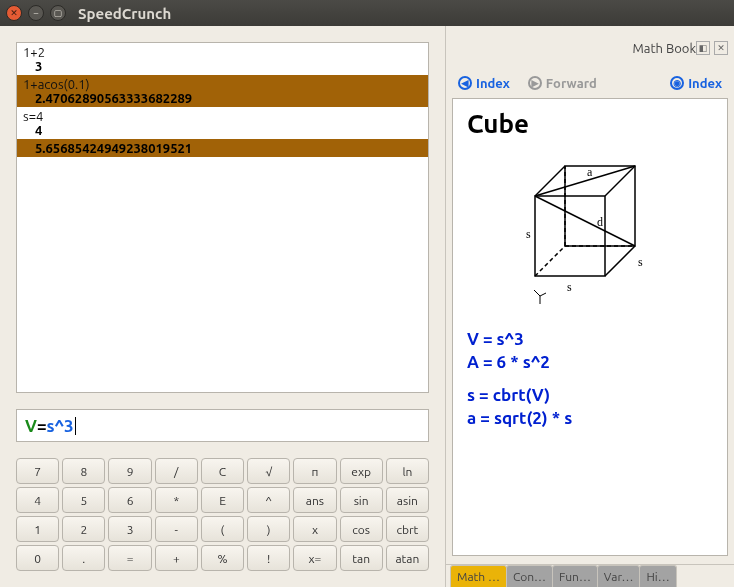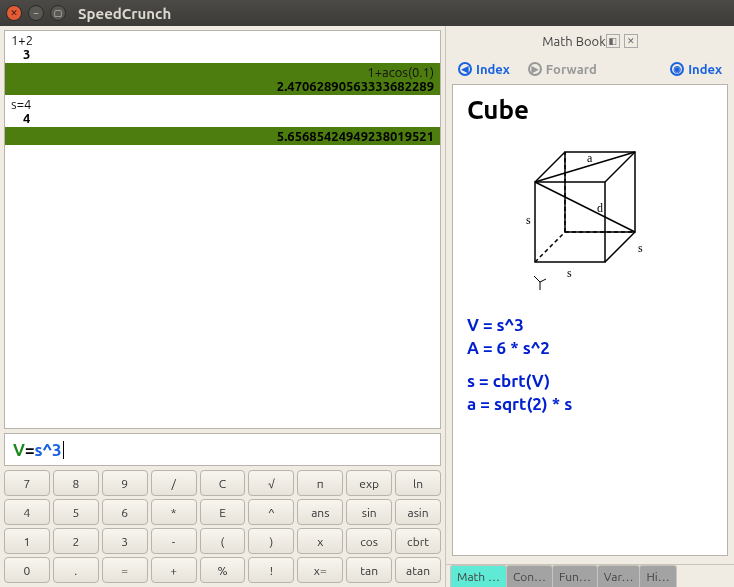--- a/index.html
+++ b/index.html
@@ -30,31 +30,31 @@
 .title { color: #ddd9d1; font-weight: bold; font-size: 15px; margin-left: 6px; }
 .app {
   display: flex;
   height: 561px;
   background: #f0ece4;
 }
 .left {
   width: 445px;
   display: flex;
   flex-direction: column;
-  padding: 4px;
-  gap: 4px;
+  padding: 16px;
+  gap: 16px;
 }
 .history {
   flex: 1;
   background: #fff;
   border: 1px solid #b8b4ac;
   overflow-y: auto;
 }
 .hist-row { padding: 2px 6px; background: #fff; font-size: 13px; }
-.hist-row.alt { background: #4d7c0f; text-align: right; }
+.hist-row.alt { background: #a16207; }
 .hist-expr { color: #111; }
 .hist-res { font-weight: bold; color: #000; padding-left: 12px; }
 .input-wrap {
   border: 1px solid #b8b4ac;
   background: #fff;
   padding: 6px 8px;
   font-size: 17px;
   font-weight: bold;
   display: flex;
   align-items: center;
@@ -80,23 +80,23 @@
   cursor: pointer;
 }
 .right {
   flex: 1;
   display: flex;
   flex-direction: column;
   border-left: 1px solid #c8c4bc;
 }
 .dock-header {
   display: flex;
-  justify-content: center;
+  justify-content: flex-end;
   align-items: center;
-  padding: 8px 6px;
+  padding: 15px 6px;
   font-size: 13px;
   color: #444;
 }
 .dock-icons { display: flex; gap: 4px; }
 .dock-icon {
   width: 14px; height: 14px;
   border: 1px solid #aaa;
   font-size: 9px;
   display: flex; align-items: center; justify-content: center;
   color: #666;
@@ -131,21 +131,21 @@
   font-size: 12px;
   color: #444;
   border: 1px solid #c8c4bc;
   border-bottom: none;
   background: #a3a3a3;
   border-radius: 3px 3px 0 0;
   margin-right: -1px;
   cursor: pointer;
   white-space: nowrap;
 }
-.tab.active { background: #5eead4; position: relative; top: 0px; }
+.tab.active { background: #eab308; position: relative; top: 0px; }
 </style>
 </head>
 <body>
 
 <div class="titlebar">
   <div class="win-btn close">✕</div>
   <div class="win-btn">–</div>
   <div class="win-btn">▢</div>
   <div class="title">SpeedCrunch</div>
 </div>

